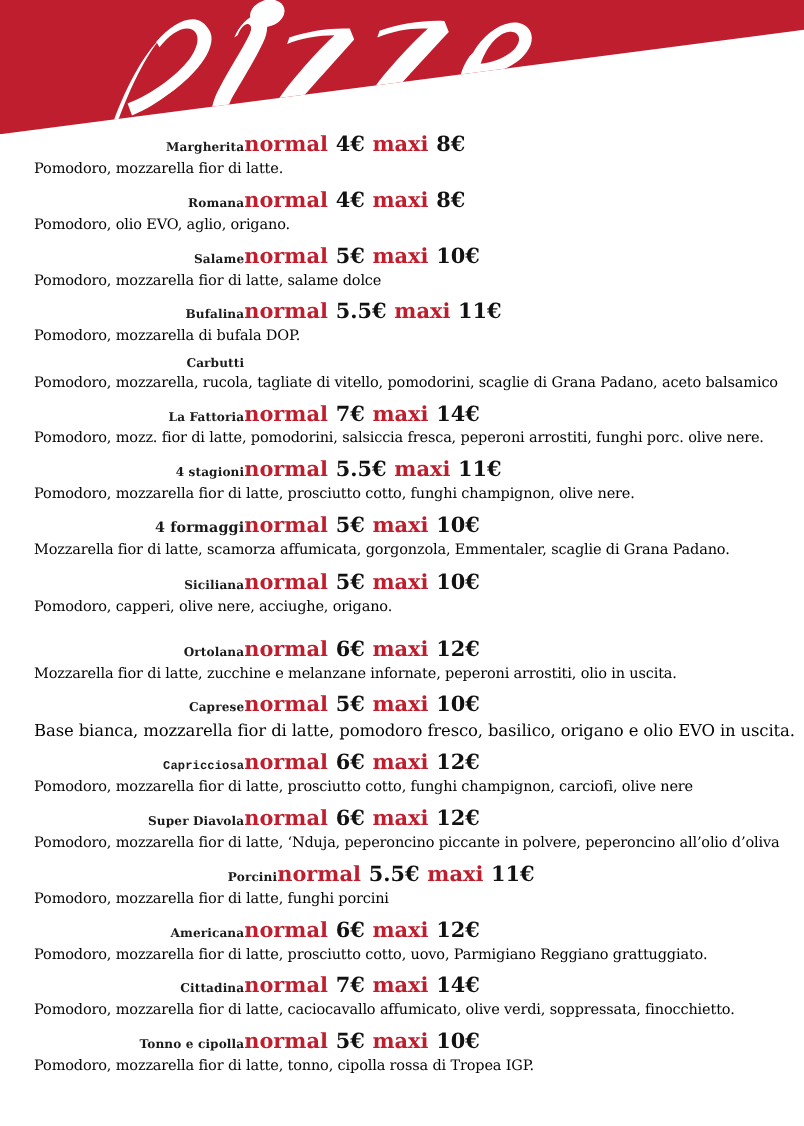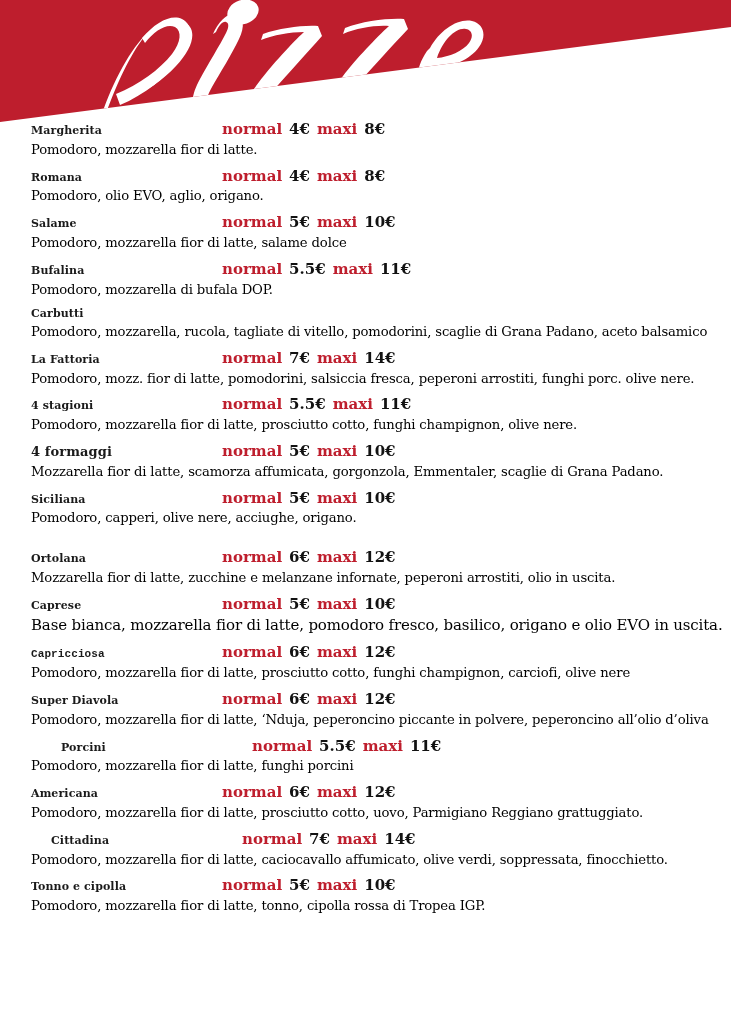--- a/index.html
+++ b/index.html
@@ -69,25 +69,26 @@
   }
   .item-name {
     font-family: "DejaVu Serif", "Liberation Serif", serif;
     font-weight: bold;
     font-size: 17.5px;
     color: #1a1a1a;
     letter-spacing: 0.1px;
     width: 191px;
     flex: 0 0 191px;
     overflow: visible;
+    text-align: right;
   }
   .item-prices {
     font-family: "DejaVu Serif", "Liberation Serif", serif;
     font-weight: bold;
-    font-size: 15px;
+    font-size: 19px;
     letter-spacing: 0px;
   }
   .price-label {
     color: #BE1E2D;
   }
   .price-value {
     color: #121212;
   }
   .price-gap {
     display: inline-block;
@@ -266,21 +267,21 @@
     </div>
     <div class="menu-item">
       <div class="item-head">
         <div class="item-name" style="font-size: 11px;">Americana</div>
         <div class="item-prices"><span class="price-label">normal</span><span class="price-gap"></span><span class="price-value">6€</span><span class="price-gap"></span><span class="price-label">maxi</span><span class="price-gap"></span><span class="price-value">12€</span></div>
       </div>
       <div class="item-desc" style="font-size: 13.2px;">Pomodoro, mozzarella fior di latte, prosciutto cotto, uovo, Parmigiano Reggiano grattuggiato.</div>
     </div>
     <div class="menu-item">
       <div class="item-head">
-        <div class="item-name" style="font-size: 11px; margin-left: 20px;">Cittadina</div>
+        <div class="item-name" style="font-size: 11px;">Cittadina</div>
         <div class="item-prices"><span class="price-label">normal</span><span class="price-gap"></span><span class="price-value">7€</span><span class="price-gap"></span><span class="price-label">maxi</span><span class="price-gap"></span><span class="price-value">14€</span></div>
       </div>
       <div class="item-desc" style="font-size: 13.2px;">Pomodoro, mozzarella fior di latte, caciocavallo affumicato, olive verdi, soppressata, finocchietto.</div>
     </div>
     <div class="menu-item">
       <div class="item-head">
         <div class="item-name" style="font-size: 11px;">Tonno e cipolla</div>
         <div class="item-prices"><span class="price-label">normal</span><span class="price-gap"></span><span class="price-value">5€</span><span class="price-gap"></span><span class="price-label">maxi</span><span class="price-gap"></span><span class="price-value">10€</span></div>
       </div>
       <div class="item-desc" style="font-size: 13.2px;">Pomodoro, mozzarella fior di latte, tonno, cipolla rossa di Tropea IGP.</div>

